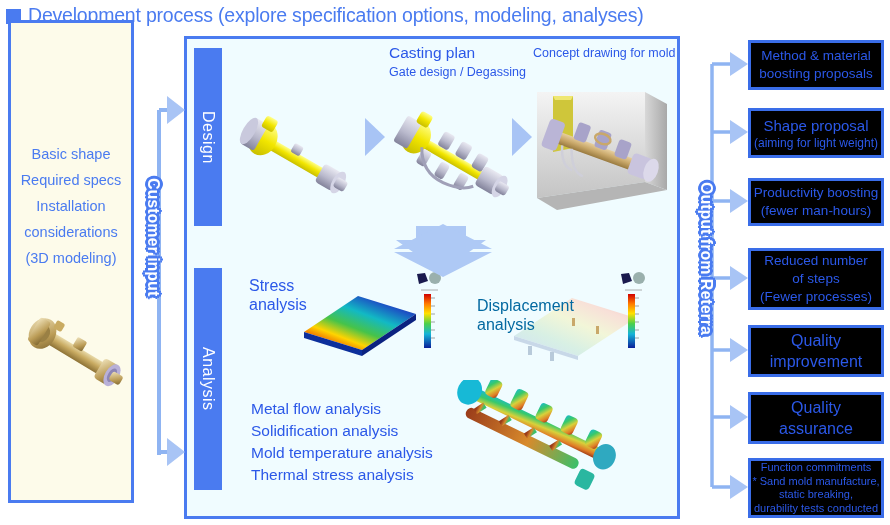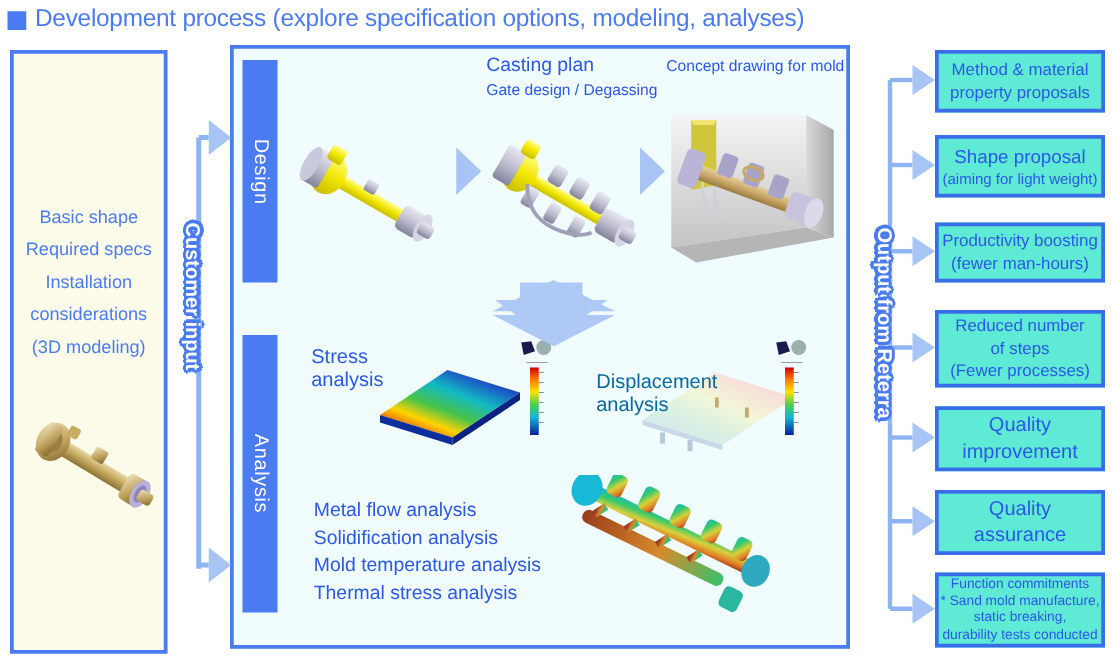--- a/index.html
+++ b/index.html
@@ -20,21 +20,21 @@
     width: 15px; height: 15px; background: #4a7bf0; flex: none;
     position: relative; top: 1px;
   }
   .title-text {
     font-size: 19.5px; color: #4a7bf0; letter-spacing: -0.2px;
     white-space: nowrap;
   }
 
   
   .panel-left {
-    position: absolute; left: 8px; top: 40px; width: 126px; height: 483px;
+    position: absolute; left: 8px; top: 20px; width: 126px; height: 483px;
     border: 3px solid #4a7bf0; background: #fdfbea;
   }
   .left-text {
     position: absolute; left: 0; top: 118px; width: 100%;
     text-align: center; color: #4a7bf0; font-size: 14.5px; line-height: 26px;
   }
   .left-model {
     position: absolute; left: 6px; top: 270px; width: 114px; height: 120px;
   }
 
@@ -85,21 +85,21 @@
     position: absolute; left: 251px; top: 398px;
     color: #2b58e8; font-size: 15.5px; line-height: 22px; white-space: nowrap;
   }
 
   
   .pic { position: absolute; }
 
   
   .obox {
     position: absolute; left: 748px; width: 136px;
-    border: 3px solid #3a6de8; background: #5eead4;
+    border: 3px solid #3a6de8; background: #000000;
     display: flex; flex-direction: column; align-items: center;
     justify-content: center; text-align: center; color: #2b58e8;
   }
   .obox .t1 { display:block; }
   .obox .t2 { display:block; }
   .obox .t3 { display:block; }
   .obox .t4 { display:block; }
 
   .ob1 { top: 40px;  height: 50px; }
   .ob1 .t1, .ob1 .t2 { font-size: 13.5px; line-height: 18px; }
@@ -460,21 +460,21 @@
       <polygon points="730,405 730,429 748,417"></polygon>
       <polygon points="730,475 730,499 748,487"></polygon>
     </g>
   </svg>
 
   <div class="outline-label lbl-customer">Customer input</div>
   <div class="outline-label lbl-output">Output from Reterra</div>
 
   <div class="obox ob1">
     <span class="t1">Method &amp; material</span>
-    <span class="t2">property proposals</span>
+    <span class="t2">boosting proposals</span>
   </div>
   <div class="obox ob2">
     <span class="t1">Shape proposal</span>
     <span class="t2">(aiming for light weight)</span>
   </div>
   <div class="obox ob3">
     <span class="t1">Productivity boosting</span>
     <span class="t2">(fewer man-hours)</span>
   </div>
   <div class="obox ob4">

